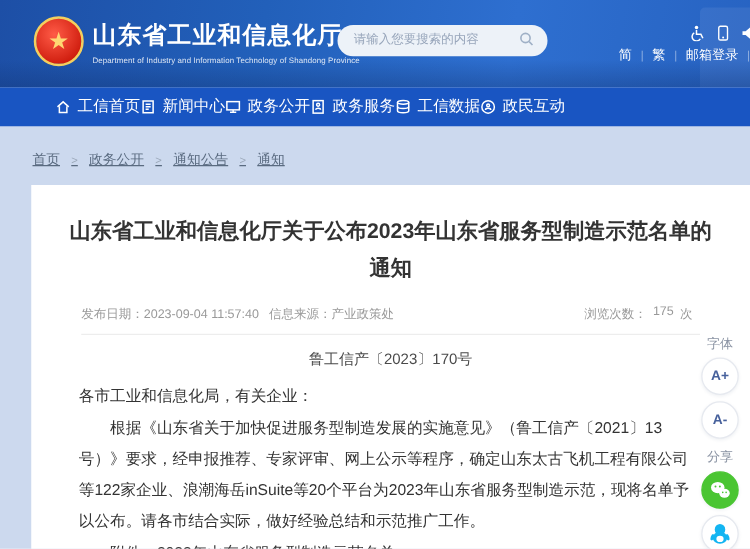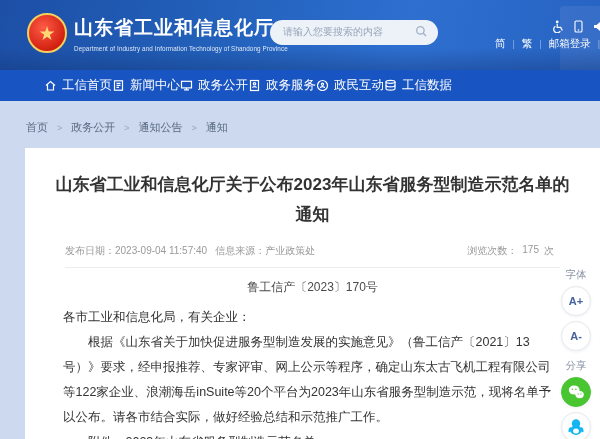--- a/index.html
+++ b/index.html
@@ -47,21 +47,21 @@
     position:absolute; left:0; top:70px; width:600px; height:31px;
     background:#1955c2; display:flex; align-items:center; padding-left:44px;
     overflow:hidden;
   }
   .nav-item{ display:flex; align-items:center; gap:5px; color:#fff; font-size:12.5px;
     white-space:nowrap; cursor:pointer; flex:0 0 auto; }
   .nav-item svg{ width:13px; height:13px; }
 
   
   .breadcrumb{ position:absolute; left:26px; top:120px; display:flex; gap:9px; align-items:center;
-    font-size:11px; color:#5a6b80; }
+    font-size:11px; color:#5a6b80;text-decoration:underline; }
   .breadcrumb .crumb{ cursor:pointer; }
   .breadcrumb .bsep{ color:#9aa7b8; font-size:9px; }
 
   
   .card{ position:absolute; left:25px; top:148px; width:575px; height:300px; background:#fff; }
   .art-title{ margin:22px 24px 0; font-size:17px; font-weight:bold; color:#333;
     text-align:center; line-height:1.75; }
   .meta{ margin:14px 46px 0 40px; display:flex; justify-content:space-between;
     font-size:10px; color:#999; }
   .meta-left{ display:flex; gap:8px;justify-content:center; }
@@ -156,33 +156,33 @@
   <div class="nav-item" data-interactable="true">
     <svg data-interactable="false" viewBox="0 0 13 13" fill="none" stroke="#fff" stroke-width="1.2">
         <rect x="2.5" y="1.5" width="8" height="10"></rect>
         <circle cx="6.5" cy="4.8" r="1.2"></circle>
         <path d="M4.6 8.8 c0-1.6 3.8-1.6 3.8 0"></path>
       </svg>
     <span data-interactable="false">政务服务</span>
   </div>
   <div class="nav-item" data-interactable="true">
     <svg data-interactable="false" viewBox="0 0 13 13" fill="none" stroke="#fff" stroke-width="1.2">
+        <ellipse cx="6.5" cy="2.8" rx="4.5" ry="1.5"></ellipse>
+        <path d="M2 2.8 v6.8 c0 .9 2 1.6 4.5 1.6 s4.5-.7 4.5-1.6 V2.8"></path>
+        <path d="M2 6.2 c0 .9 2 1.6 4.5 1.6 s4.5-.7 4.5-1.6"></path>
+      </svg>
+    <span data-interactable="false">工信数据</span>
+  </div>
+  <div class="nav-item" data-interactable="true">
+    <svg data-interactable="false" viewBox="0 0 13 13" fill="none" stroke="#fff" stroke-width="1.2">
         <circle cx="6.5" cy="6.5" r="5"></circle>
         <circle cx="6.5" cy="5.3" r="1.1"></circle>
         <path d="M4.4 8.9 c0-1.7 4.2-1.7 4.2 0"></path>
       </svg>
     <span data-interactable="false">政民互动</span>
-  </div>
-  <div class="nav-item" data-interactable="true">
-    <svg data-interactable="false" viewBox="0 0 13 13" fill="none" stroke="#fff" stroke-width="1.2">
-        <ellipse cx="6.5" cy="2.8" rx="4.5" ry="1.5"></ellipse>
-        <path d="M2 2.8 v6.8 c0 .9 2 1.6 4.5 1.6 s4.5-.7 4.5-1.6 V2.8"></path>
-        <path d="M2 6.2 c0 .9 2 1.6 4.5 1.6 s4.5-.7 4.5-1.6"></path>
-      </svg>
-    <span data-interactable="false">工信数据</span>
   </div>
 </nav>
 
 <div class="breadcrumb" data-interactable="false">
   <span class="crumb" data-interactable="true">首页</span>
   <span class="bsep" data-interactable="false">&gt;</span>
   <span class="crumb" data-interactable="true">政务公开</span>
   <span class="bsep" data-interactable="false">&gt;</span>
   <span class="crumb" data-interactable="true">通知公告</span>
   <span class="bsep" data-interactable="false">&gt;</span>

